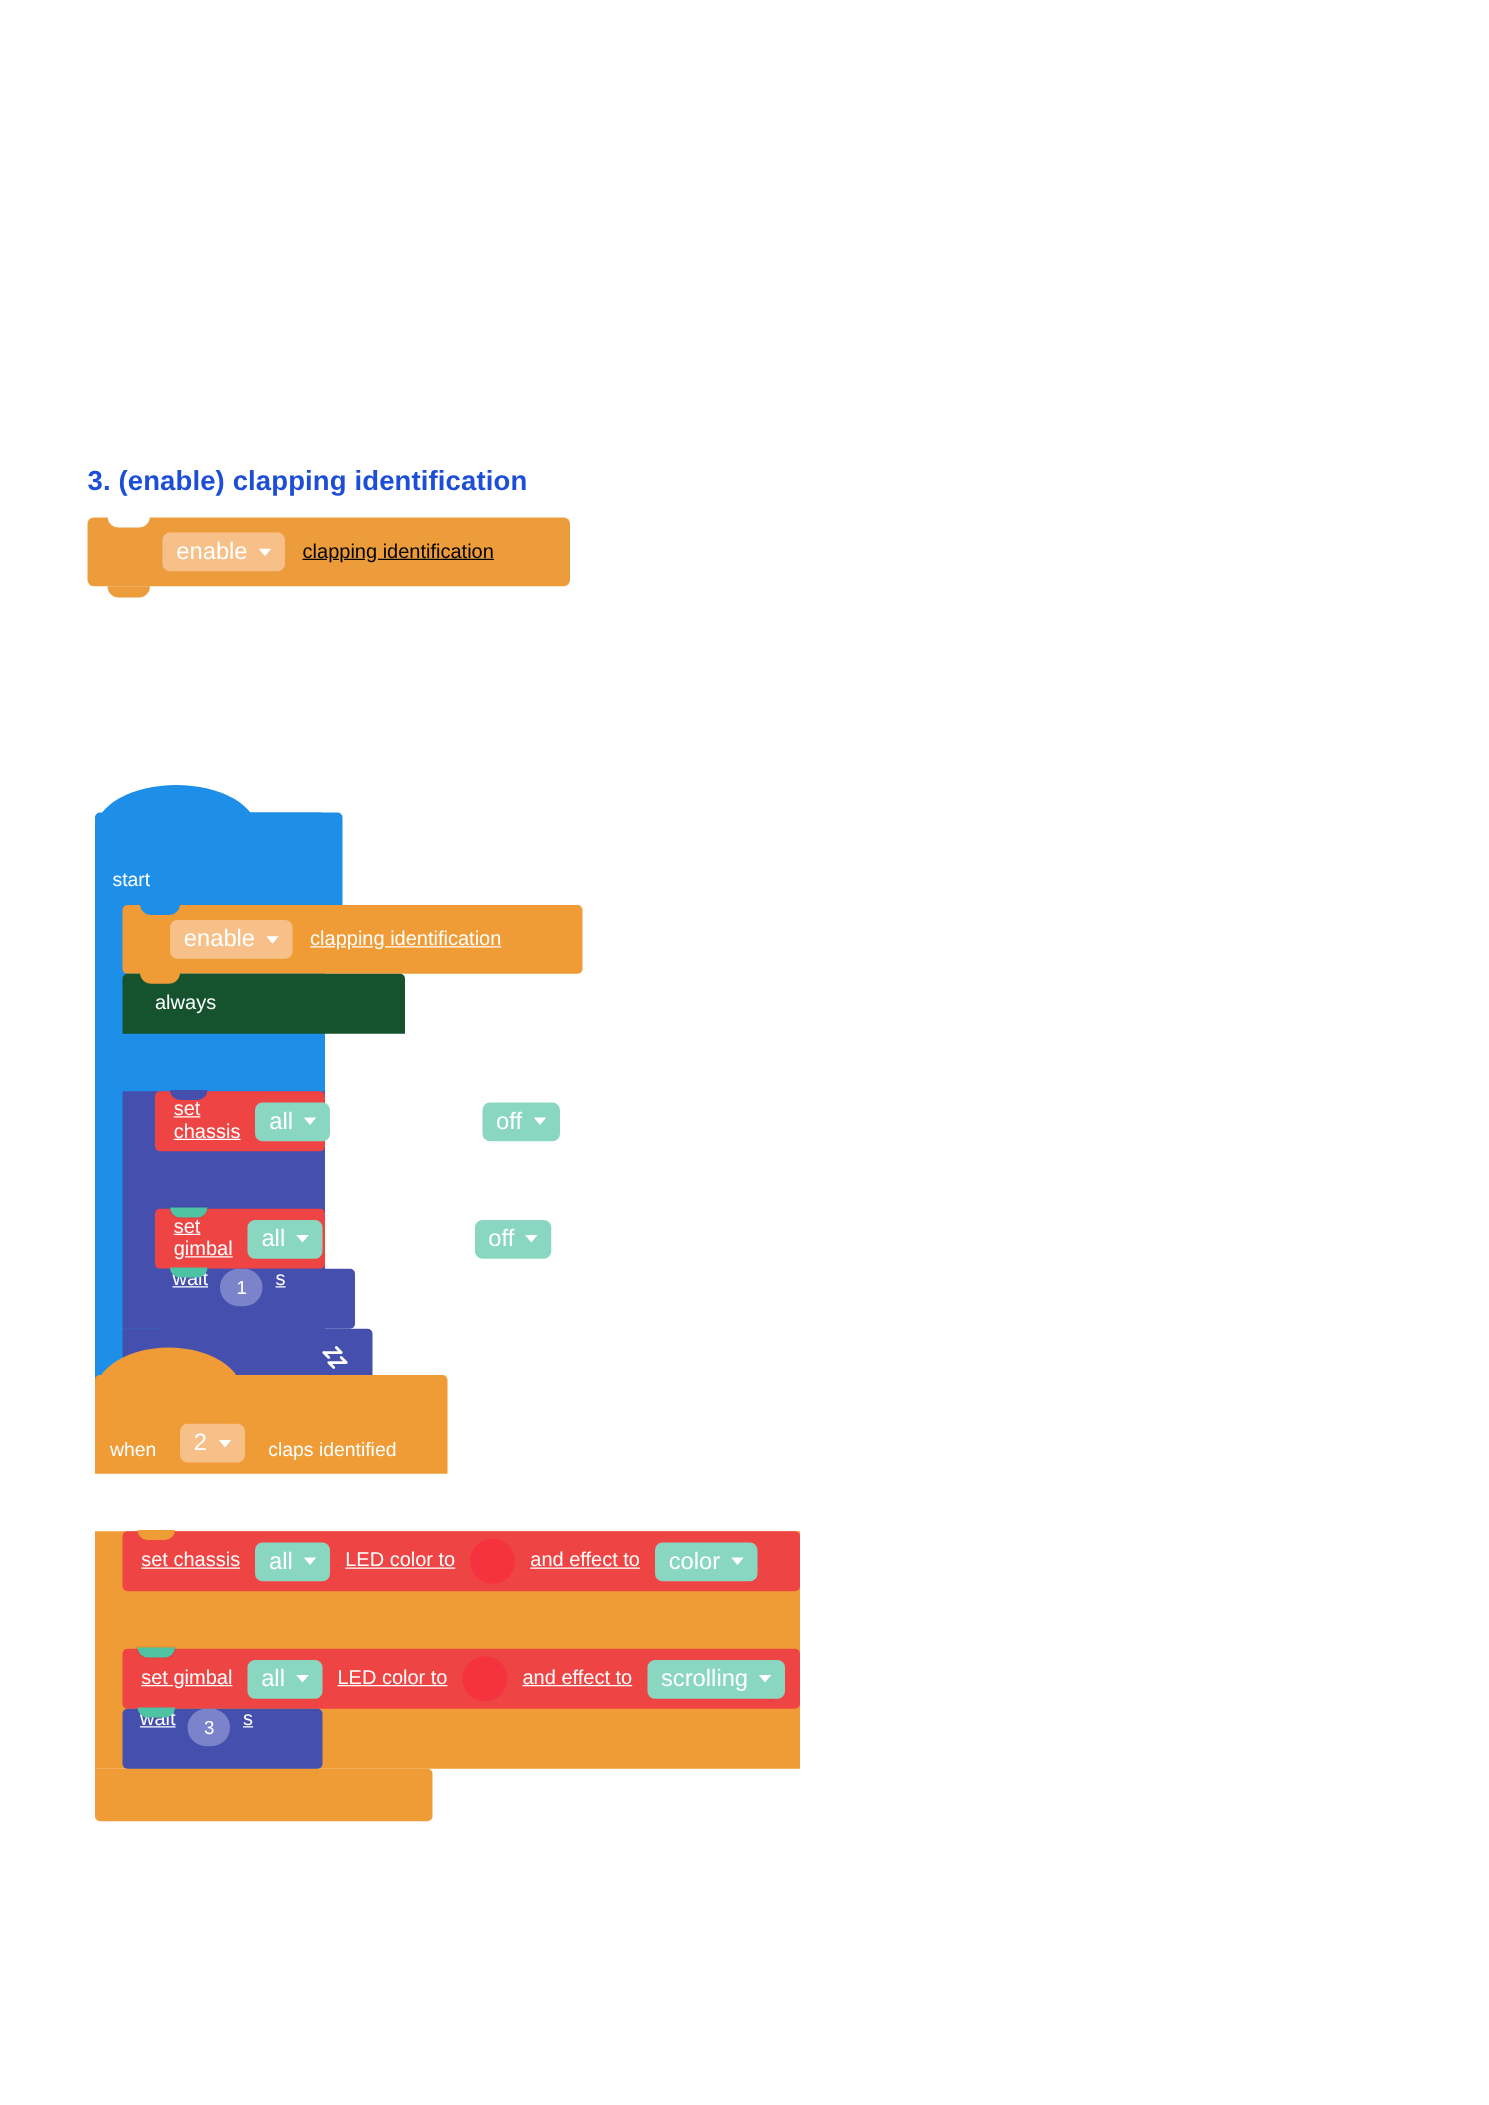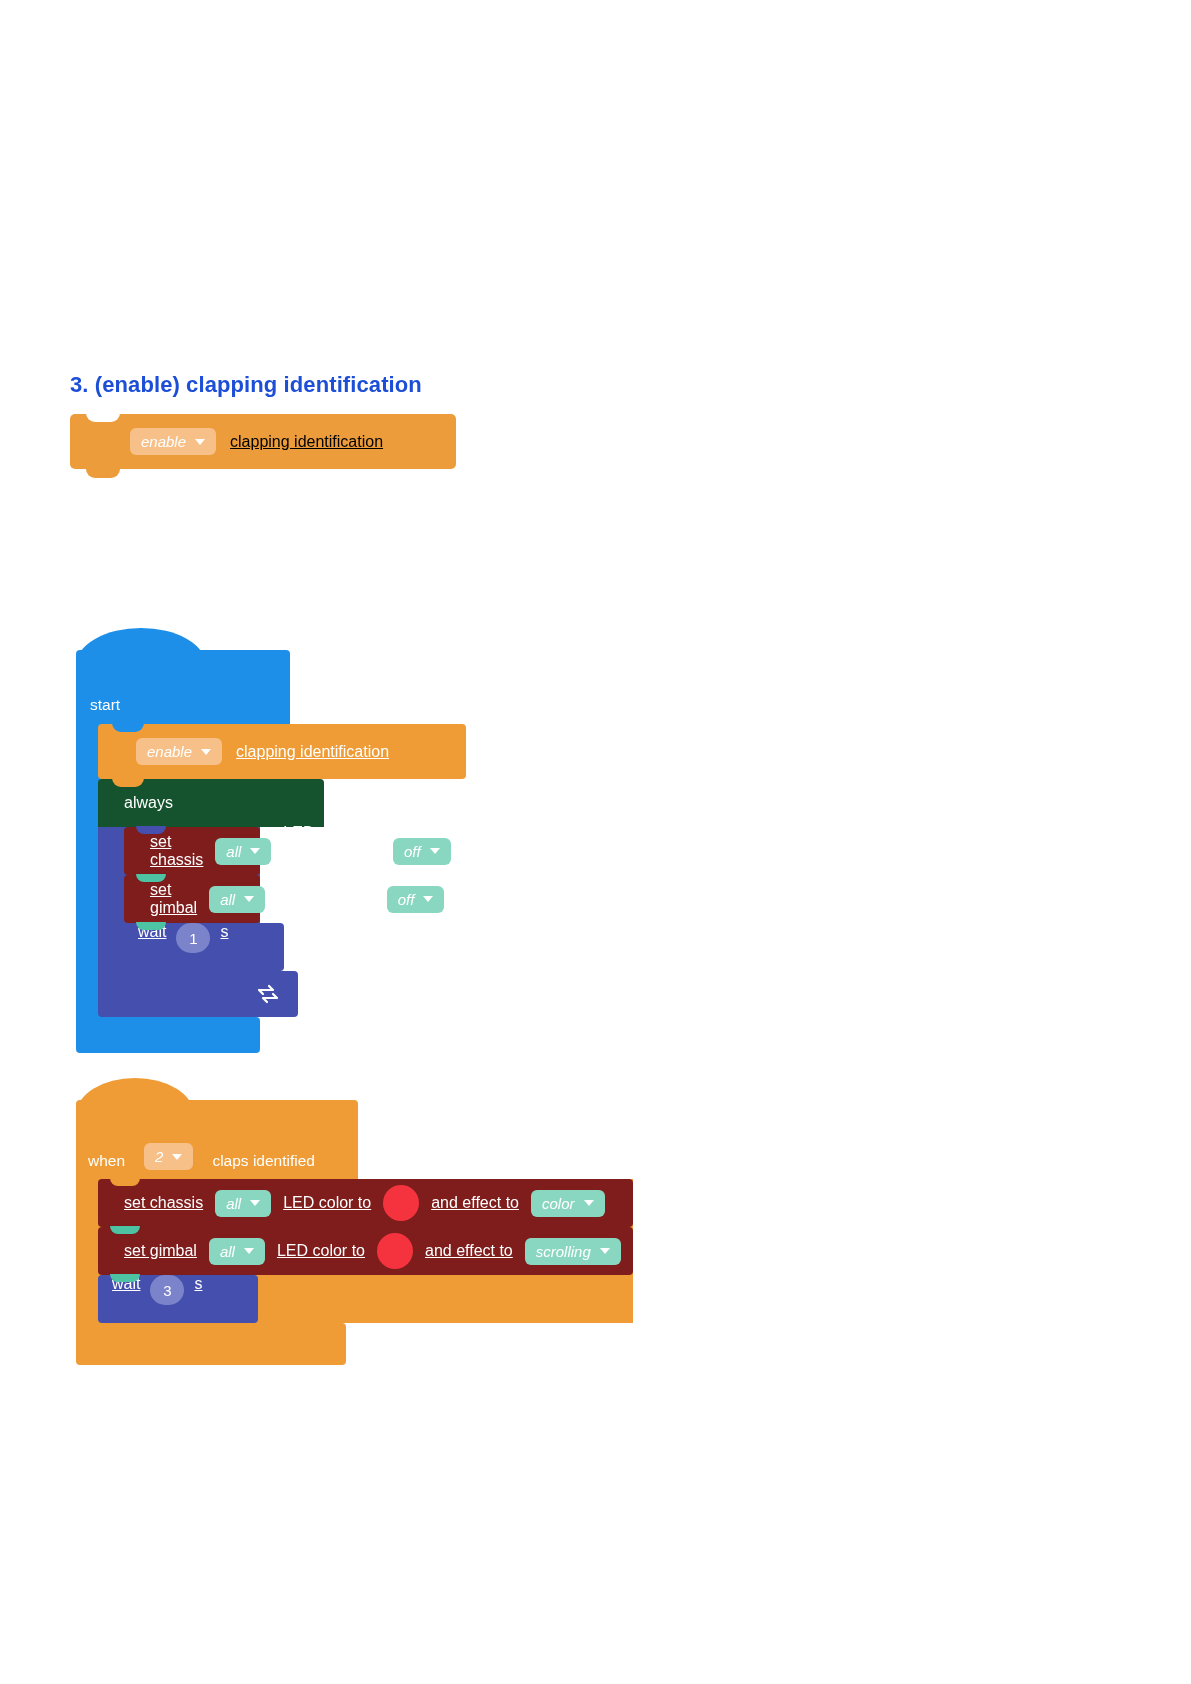--- a/index.html
+++ b/index.html
@@ -30,23 +30,22 @@
   
   .script { position: absolute; }
 
   
   .field {
     display: inline-flex;
     align-items: center;
     gap: 9px;
     border-radius: 6px;
     padding: 6px 11px;
-    font-size: 15px;
+    font-size: 19px;
     line-height: 1;
-    font-style: italic;
   }
   .field-orange { background: #f7c089; color: #ffffff; }
   .field-teal   { background: #8ad7c1; color: #ffffff; }
 
   .caret {
     width: 0; height: 0;
     border-left: 5px solid transparent;
     border-right: 5px solid transparent;
     border-top: 6px solid #ffffff;
     display: inline-block;
@@ -96,21 +95,21 @@
   
   #script-start { left: 76px; top: 650px; }
 
   .hat-blue {
     position: relative;
     width: 184px;
     background: #1e8fe8;
     border-radius: 4px 4px 0 0;
     height: 64px;
     display: flex; align-items: flex-end;
-    padding: 0 16px 10px 14px;
+    padding: 0 0 10px 14px;
     color: #fff; font-size: 15.5px;
   }
   .hat-blue::before {
     content: "";
     position: absolute;
     left: 0; top: -22px;
     width: 130px; height: 44px;
     background: #1e8fe8;
     border-radius: 70px 70px 0 0 / 40px 40px 0 0;
   }
@@ -178,27 +177,28 @@
   }
   .always-rows {
     position: relative;
     padding-left: 26px;
     background: #4550ae;
   }
 
   .blk-teal {
     position: relative;
     height: 48px;
-    background: #7f1d1d;
+    background: #ef4444;
     border-radius: 4px;
     display: flex; align-items: center;
     gap: 12px;
-    padding: 0 12px 0 26px;
+    padding: 0 12px 0 15px;
     color: #ffffff;
     z-index: 2;
+    margin-top: 46px;
   }
   .blk-teal.n-indigo::before {
     content:""; position:absolute; left:12px; top:-1px;
     width:30px; height:8px; background:#4550ae; border-radius:0 0 8px 8px;
   }
   .blk-teal.n-teal::before {
     content:""; position:absolute; left:12px; top:-1px;
     width:30px; height:8px; background:#4dc3a4; border-radius:0 0 8px 8px;
     box-shadow: 0 0 0 1px rgba(0,0,0,0.06);
   }

